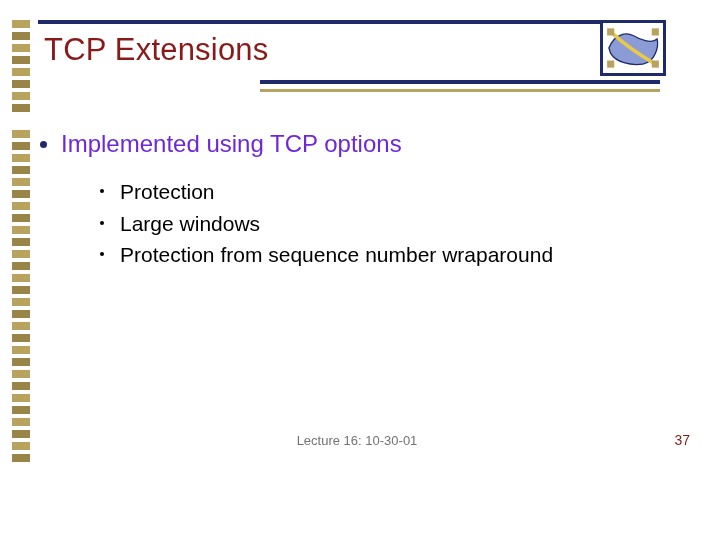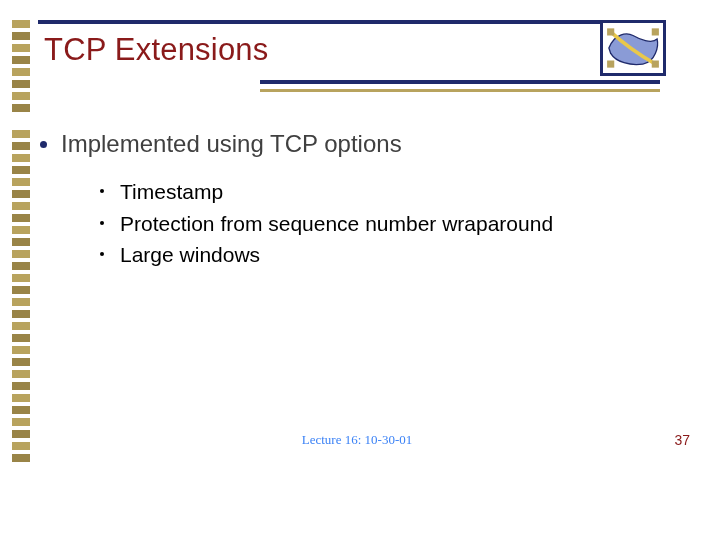--- a/index.html
+++ b/index.html
@@ -81,21 +81,21 @@
   .content {
     position: absolute;
     left: 40px;
     top: 130px;
     right: 40px;
   }
   .bullet-main {
     display: flex;
     align-items: flex-start;
     font-size: 24px;
-    color: #404040;
+    color: #6d28d9;
     margin-bottom: 18px;
   }
   .bullet-main .dot {
     width: 7px;
     height: 7px;
     border-radius: 50%;
     background: #1f2a6b;
     margin-top: 11px;
     margin-right: 14px;
     flex: 0 0 auto;
@@ -119,22 +119,21 @@
     margin-right: 16px;
     flex: 0 0 auto;
   }
   .footer-center {
     position: absolute;
     bottom: 14px;
     left: 0;
     right: 6px;
     text-align: center;
     font-size: 13px;
-    color: #3b82f6;
-    font-family: Liberation Serif, serif;
+    color: #737373;
   }
   .footer-right {
     position: absolute;
     bottom: 14px;
     right: 30px;
     font-size: 14px;
     color: #8a1a1a;
   }
 </style>
 </head>
@@ -200,29 +199,29 @@
   </div>
 
   <div class="content">
     <div class="bullet-main">
       <span class="dot"></span>
       <span>Implemented using TCP options</span>
     </div>
     <div class="sublist">
       <div class="bullet-sub">
         <span class="dot"></span>
-        <span>Timestamp</span>
+        <span>Protection</span>
+      </div>
+      <div class="bullet-sub">
+        <span class="dot"></span>
+        <span>Large windows</span>
       </div>
       <div class="bullet-sub">
         <span class="dot"></span>
         <span>Protection from sequence number wraparound</span>
       </div>
-      <div class="bullet-sub">
-        <span class="dot"></span>
-        <span>Large windows</span>
-      </div>
     </div>
   </div>
 
   <div class="footer-center">Lecture 16: 10-30-01</div>
   <div class="footer-right">37</div>
 
 </div>
 
 </body></html>

